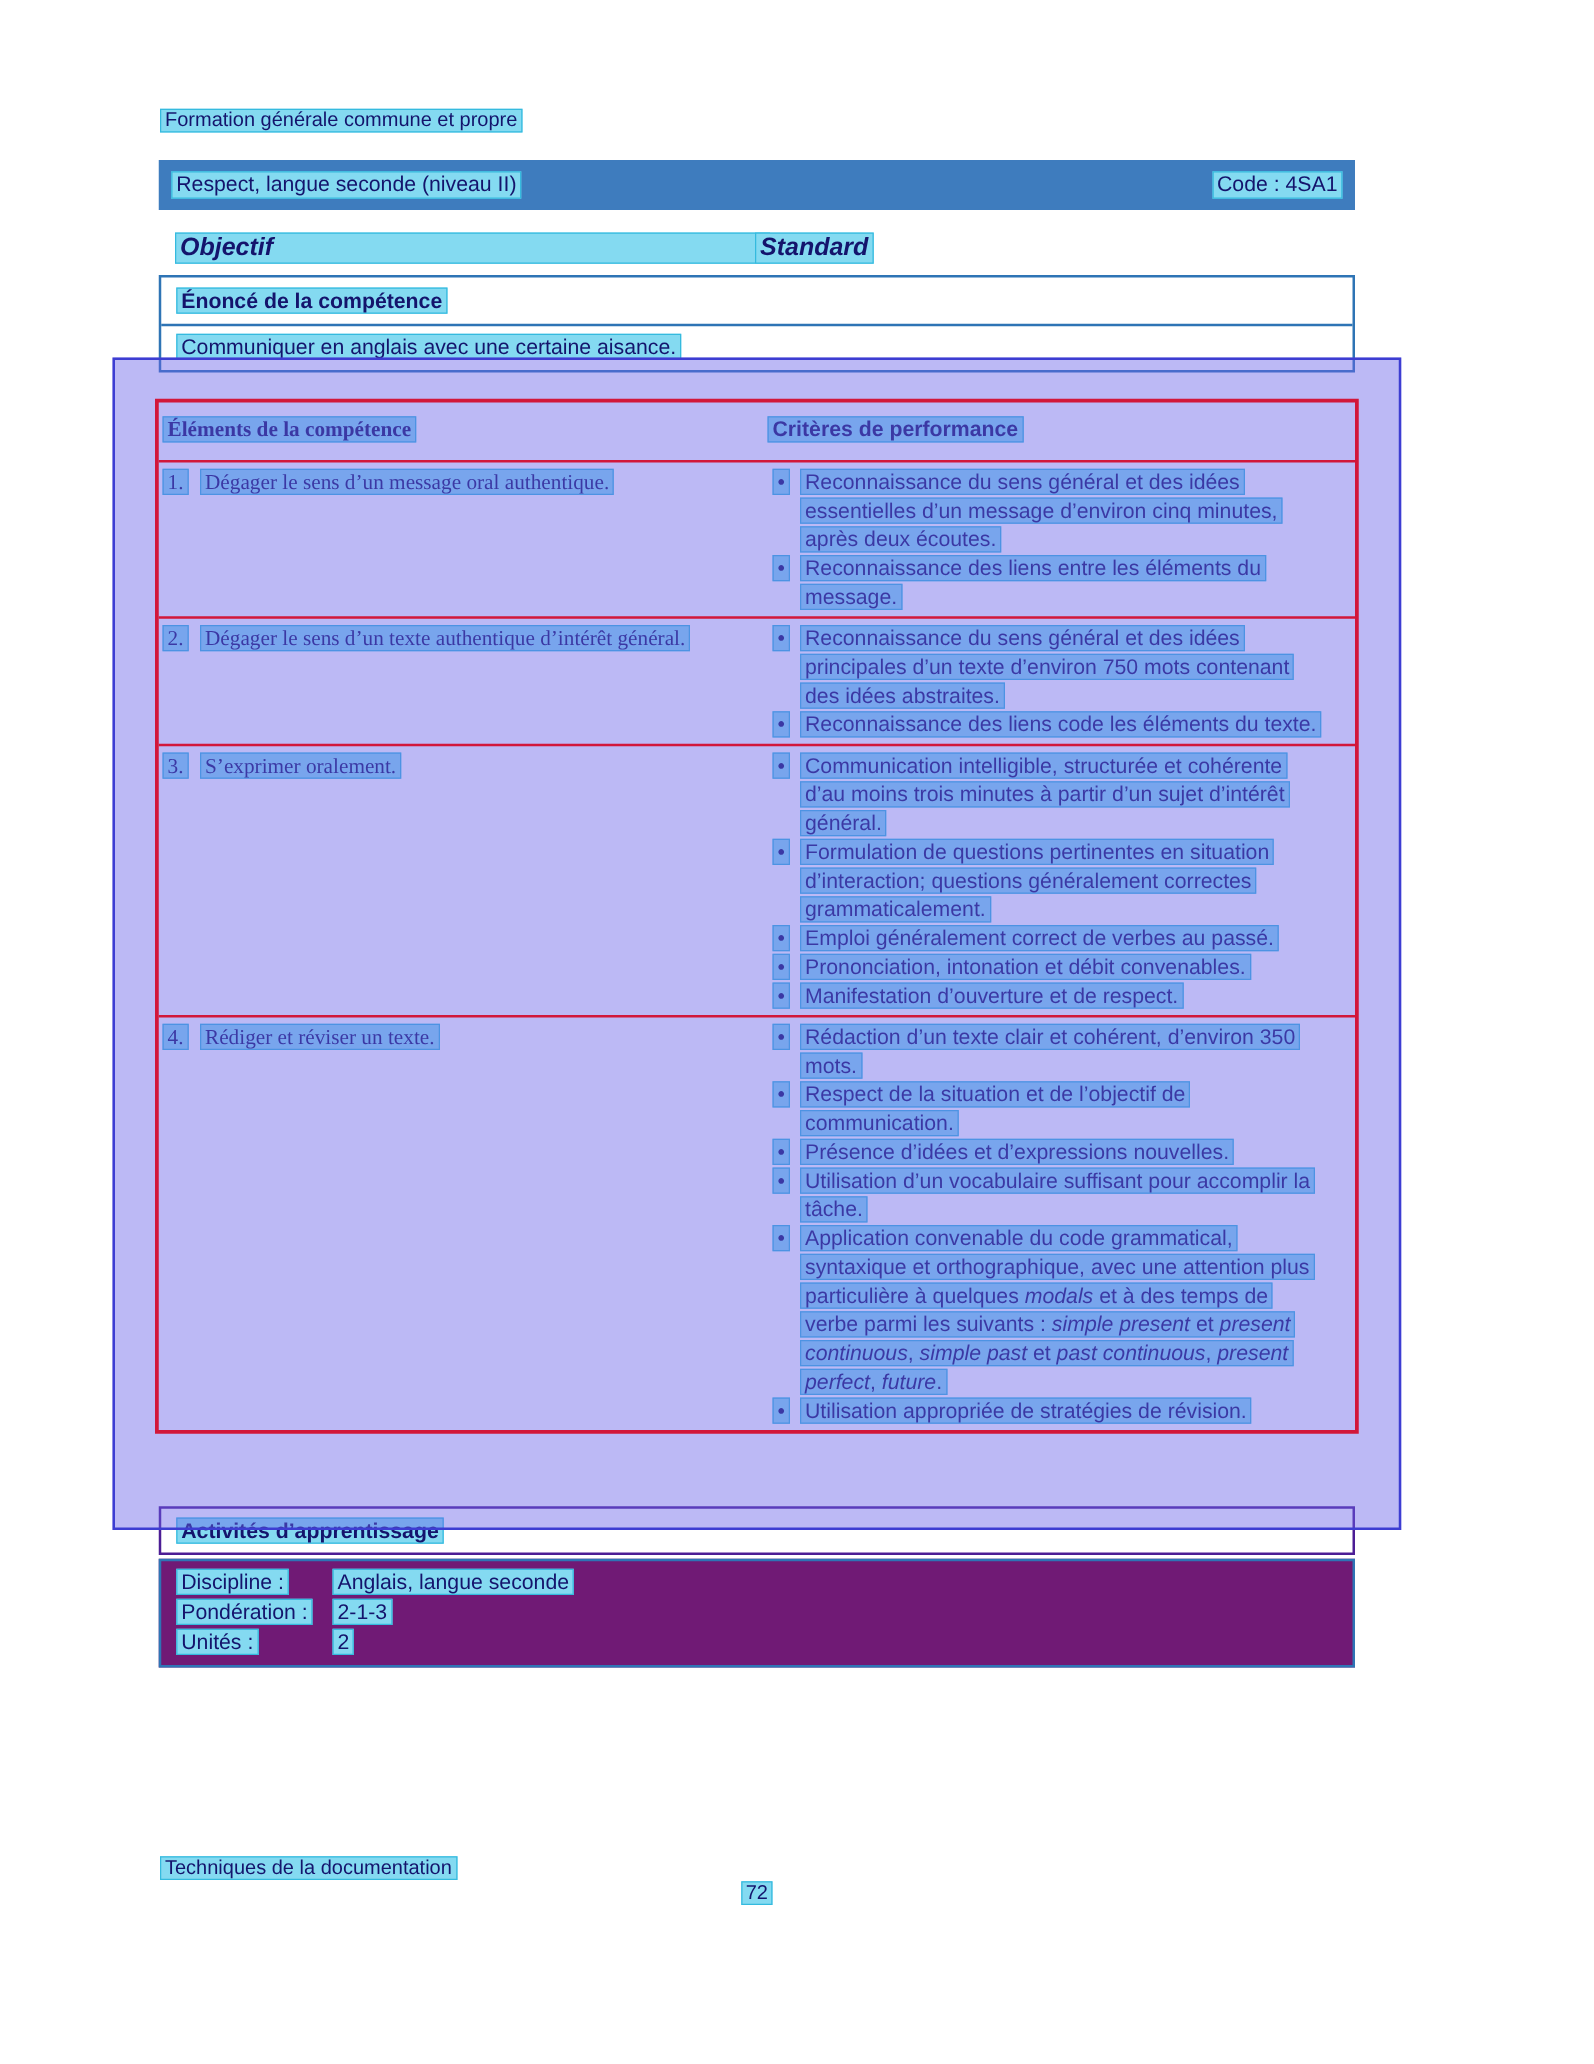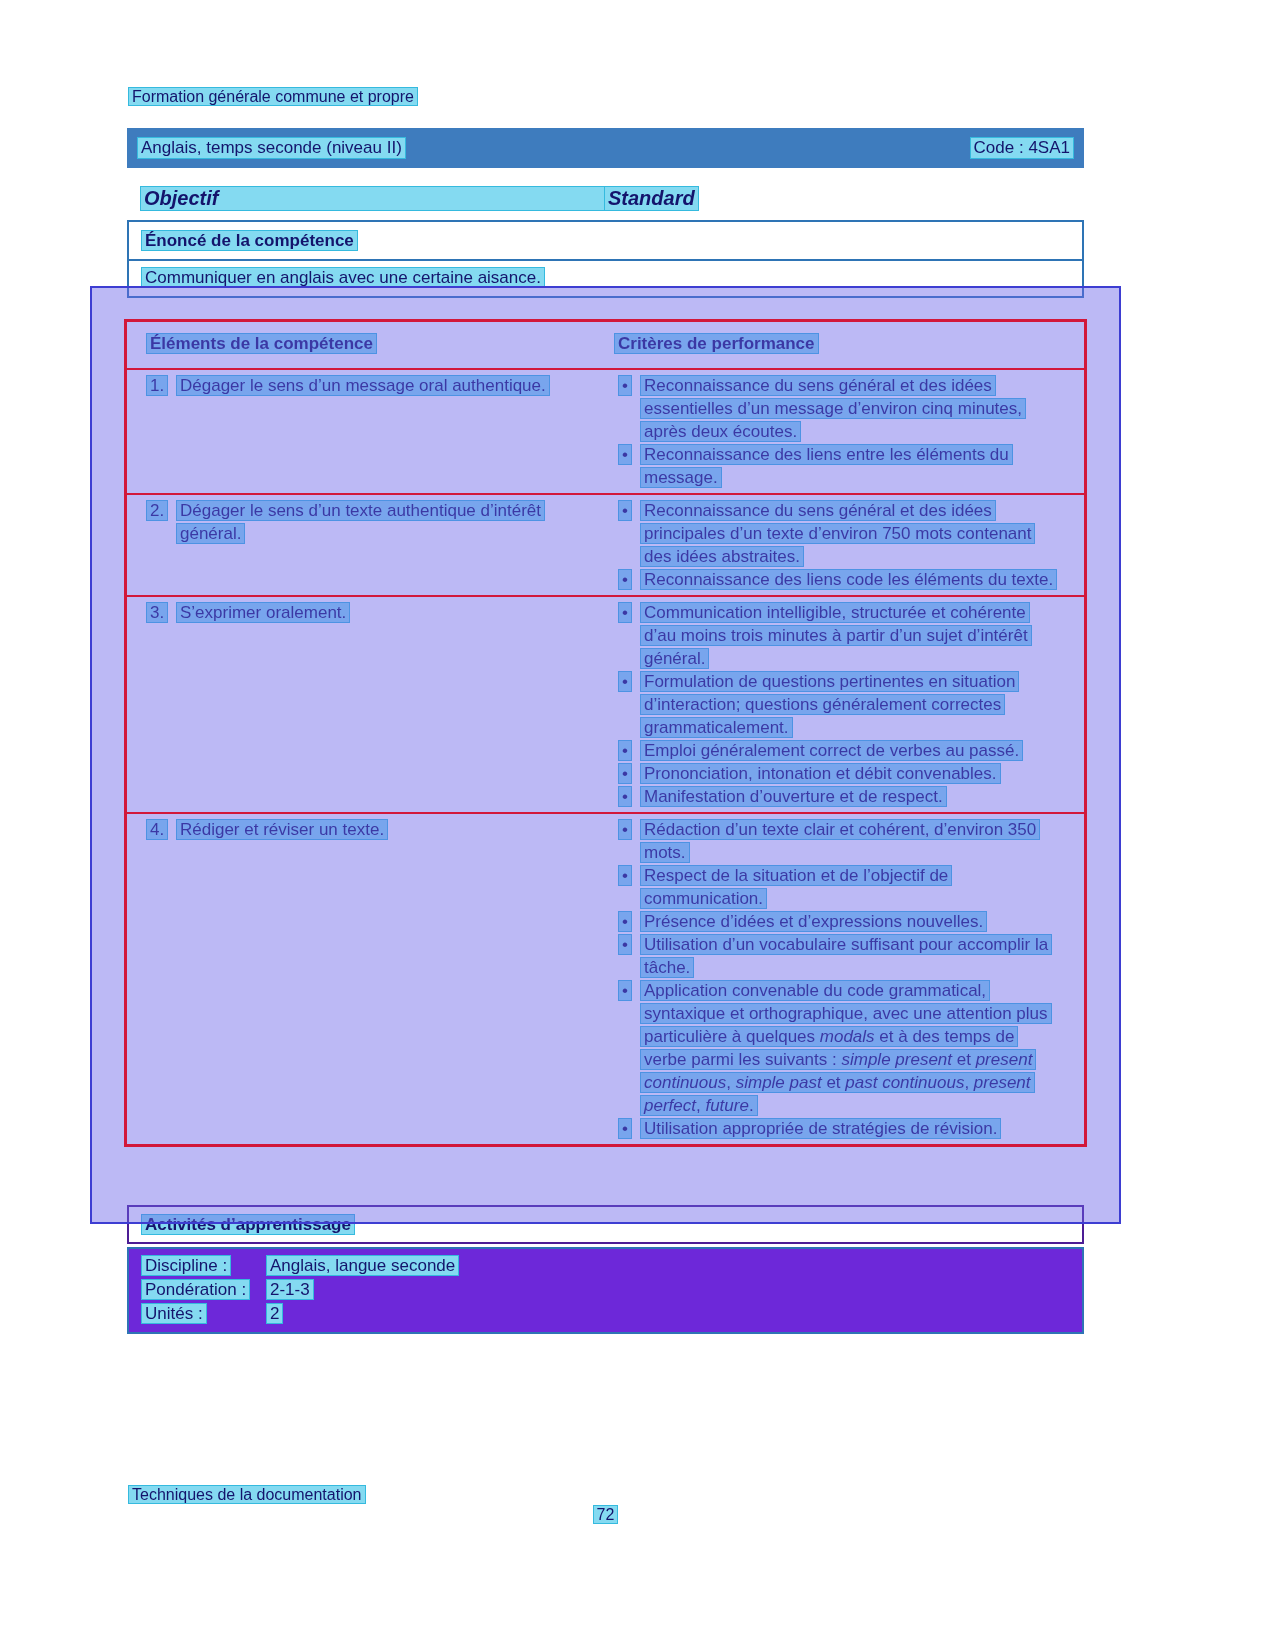--- a/index.html
+++ b/index.html
@@ -31,40 +31,40 @@
     border:2px solid #2e74b5; font-size:17px; line-height:23px; background:#fff;
   }
   .enonce-title { border-bottom:2px solid #2e74b5; padding:7px 12px; }
   .enonce-body  { padding:5px 12px 7px; }
 
   .main-table {
     position:absolute; left:127px; top:322px; width:957px;
     font-size:17px; line-height:23px;
   }
   .t-head { display:flex; padding:10px 0 13px; font-weight:bold; }
-  .c1 { width:483px; box-sizing:border-box; padding-left:19px; padding-right:15px; flex:none; }
+  .c1 { width:483px; box-sizing:border-box; padding-left:3px; padding-right:15px; flex:none;font-family:Liberation Serif, serif; }
   .c2 { width:474px; box-sizing:border-box; flex:none; }
   .t-head .c2 { padding-left:4px; }
   .t-row { display:flex; padding:6px 0 4px; }
   .cell-el { display:flex; align-items:flex-start; }
   .num { width:30px; flex:none; }
   .el-text { flex:1; }
   .crit { display:flex; align-items:flex-start; }
   .bullet-col { width:30px; flex:none; padding-left:8px; box-sizing:border-box; }
   .crit-body { flex:1; padding-right:24px; }
 
   .activites-box {
     position:absolute; left:127px; top:1205px; width:957px; box-sizing:border-box;
     border:2px solid #4c1d95; padding:6px 12px; font-size:17px; line-height:23px;
     font-weight:bold; background:#fff;
   }
   .fields-box {
     position:absolute; left:127px; top:1247px; width:957px; box-sizing:border-box;
     border:2px solid #2e74b5; padding:4px 12px 6px; font-size:17px; line-height:23px;
-    background:#6d28d9;
+    background:#701a75;
   }
   .field-line { display:flex; margin:1px 0; }
   .field-label { width:125px; flex:none; }
   .field-value { flex:1; }
 
   .footer-left { position:absolute; left:128px; top:1486px; font-size:16px; }
   .page-num { position:absolute; left:127px; top:1506px; width:957px; text-align:center; font-size:16px; }
 
   .overlay-purple {
     position:absolute; left:90px; top:286px; width:1031px; height:938px;
@@ -78,21 +78,21 @@
 </head>
 <body>
 
 <div class="page" id="page">
 
   <div class="top-label">
     <span class="hl">Formation générale commune et propre</span>
   </div>
 
   <div class="header-bar">
-    <span class="hl">Anglais, temps seconde (niveau II)</span>
+    <span class="hl">Respect, langue seconde (niveau II)</span>
     <span class="hl">Code : 4SA1</span>
   </div>
 
   <span class="hl col-head objectif">Objectif</span>
   <span class="hl col-head standard">Standard</span>
 
   <div class="enonce-box">
     <div class="enonce-title">
       <span class="hl bold">Énoncé de la compétence</span>
     </div>

